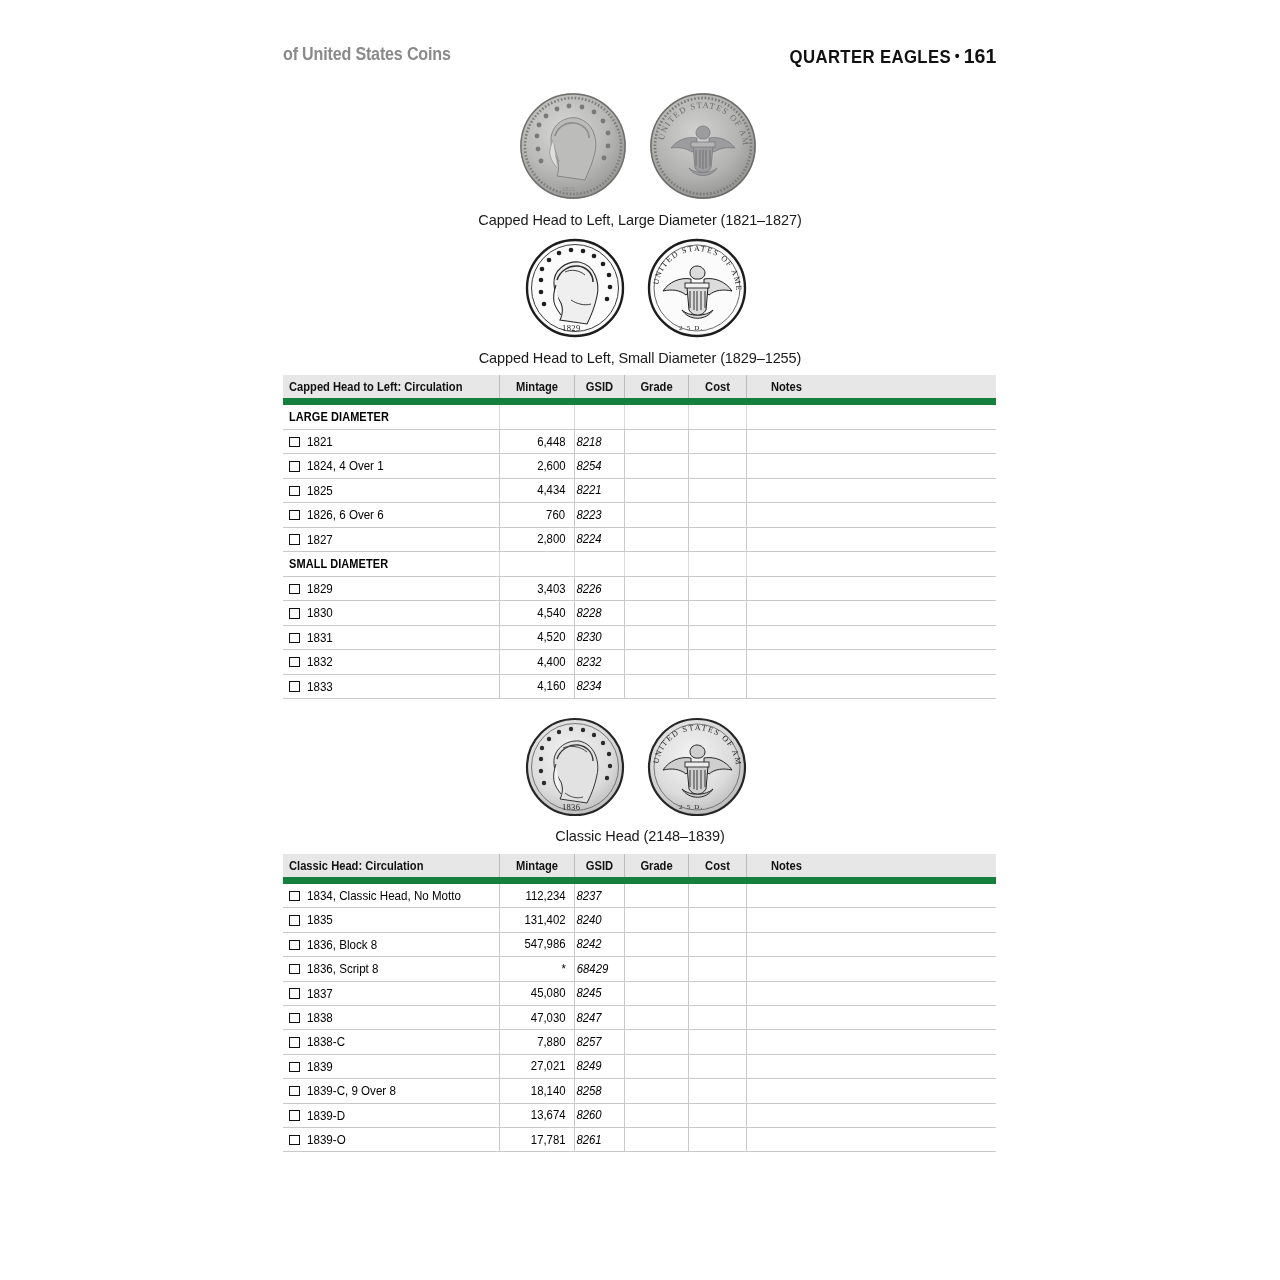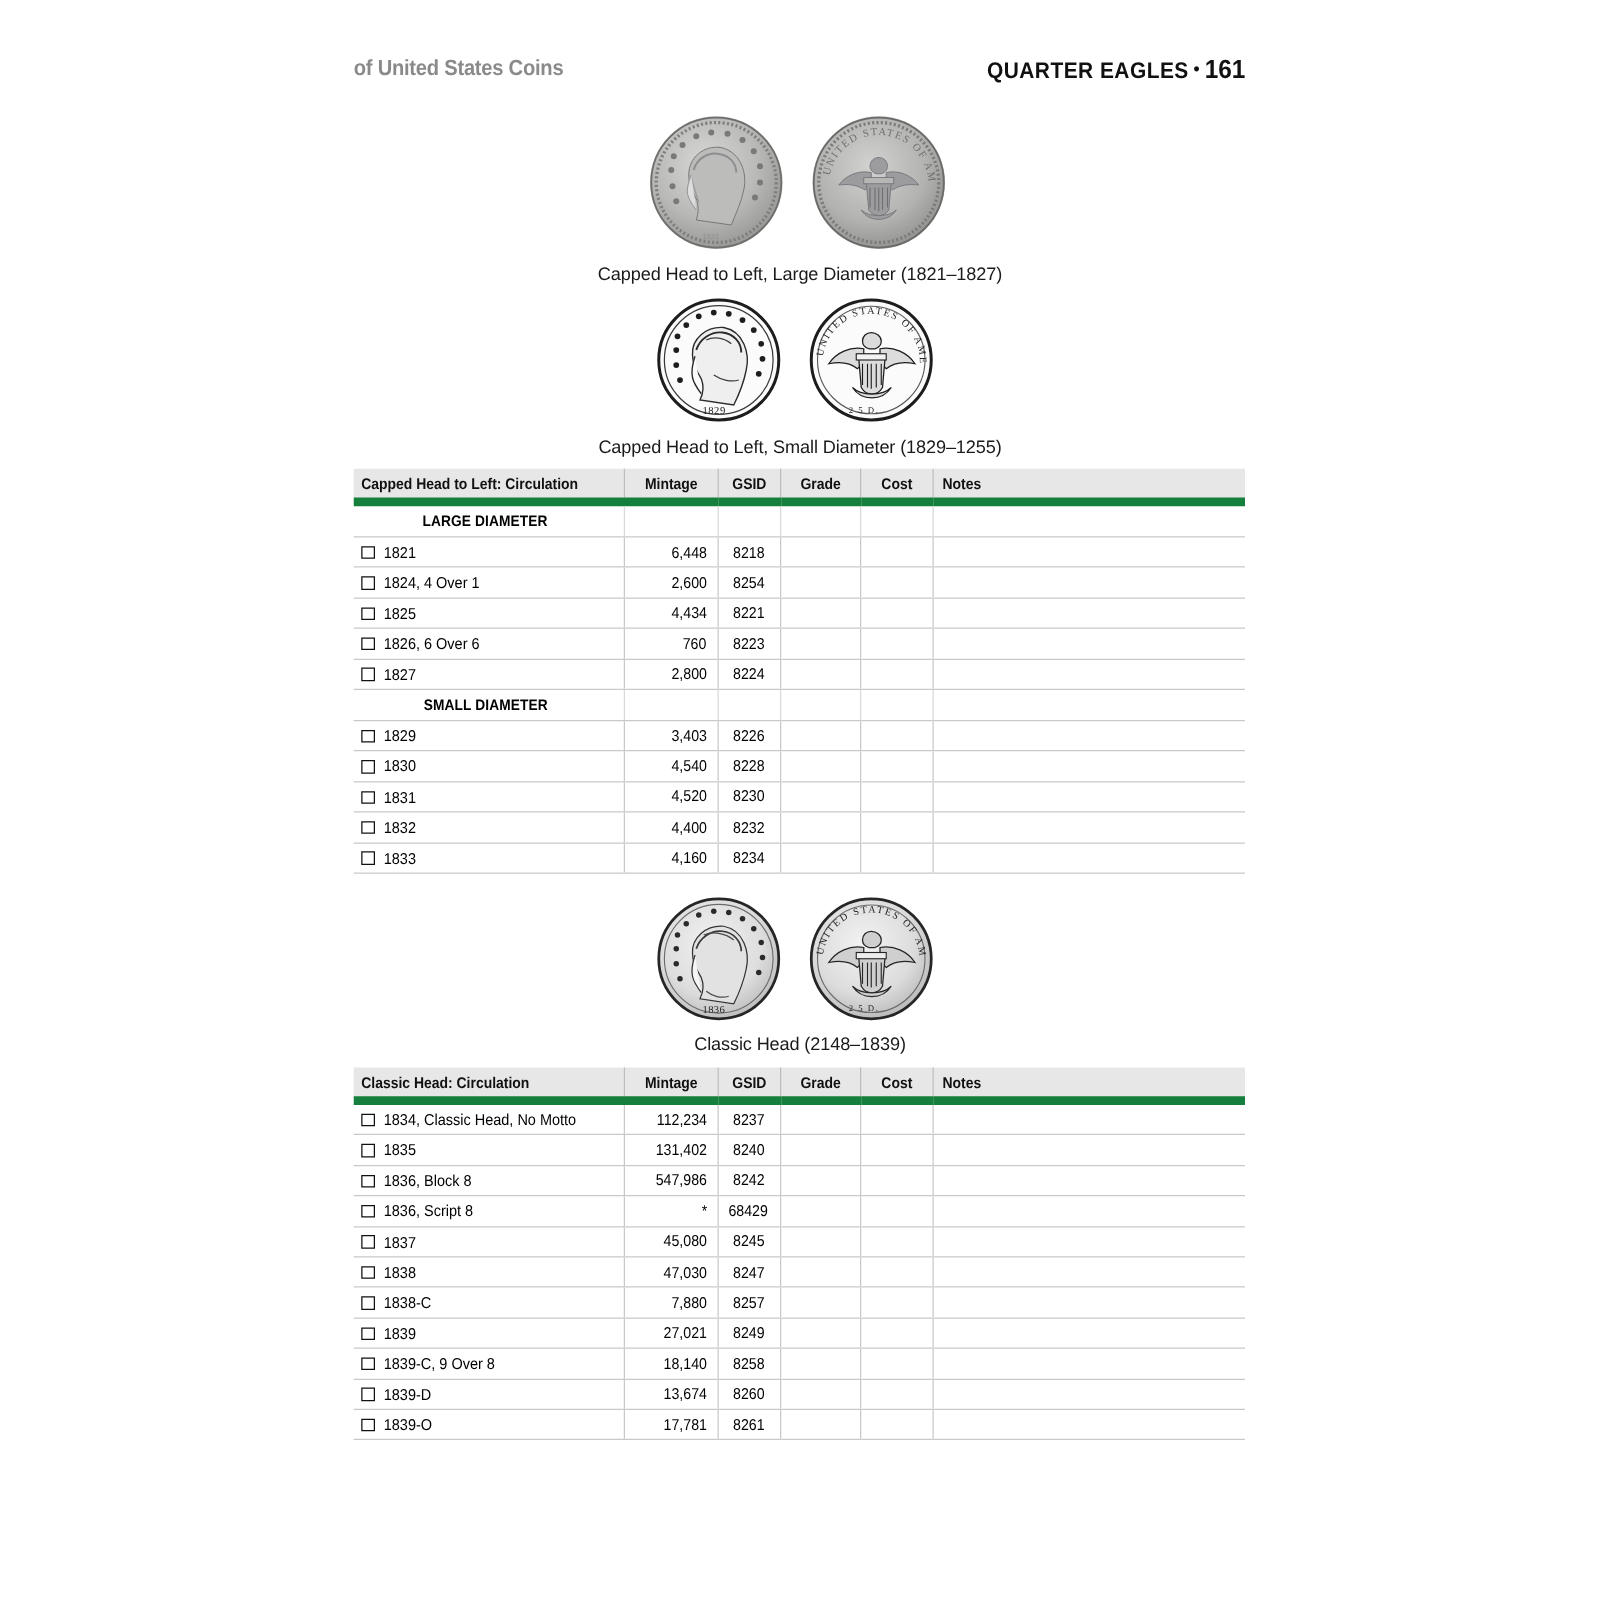--- a/index.html
+++ b/index.html
@@ -125,38 +125,38 @@
   .tbl thead th .hc {
     display: block;
     transform: scaleX(0.9);
     transform-origin: center center;
   }
   .tbl thead th.h-desc .hc,
   .tbl thead th.h-notes .hc {
     transform-origin: left center;
   }
   .tbl thead th.h-desc  { text-align: left;  padding-left: 6px; }
-  .tbl thead th.h-notes { text-align: left;  padding-left: 7px; border-left: 1px solid #bdbdbd; }
+  .tbl thead th.h-notes { text-align: left;  padding-left: 24px; border-left: 1px solid #bdbdbd; }
   .tbl thead th.h-mint,
   .tbl thead th.h-gsid,
   .tbl thead th.h-grade,
   .tbl thead th.h-cost { text-align: center; border-left: 1px solid #bdbdbd; }
 
   
   .tbl tr.section td {
     height: 24px;
     background: #fff;
     font-weight: bold;
     font-size: 12.2px;
     letter-spacing: 0.1px;
     color: #000;
     border-bottom: 1px solid #c9c9c9;
     vertical-align: middle;
   }
-  .tbl tr.section td.sec-label { padding-left: 6px; text-align: center; }
+  .tbl tr.section td.sec-label { padding-left: 6px; }
   .tbl tr.section td.sec-blank { border-left: 1px solid #d9d9d9; }
 
   
   .tbl tbody td {
     height: 23.4px;
     border-bottom: 1px solid #c9c9c9;
     vertical-align: middle;
     background: #fff;
   }
   .tbl tbody td.d-desc {
@@ -168,21 +168,21 @@
   .tbl tbody td.d-gsid,
   .tbl tbody td.d-grade,
   .tbl tbody td.d-cost {
     text-align: center;
     border-left: 1px solid #c9c9c9;
   }
   .tbl tbody td.d-notes {
     border-left: 1px solid #c9c9c9;
   }
   .tbl tbody td.d-mint { padding-right: 8px; text-align: right; }
-  .tbl tbody td.d-gsid { text-align: center; }
+  .tbl tbody td.d-gsid { text-align: left; font-style: italic; }
 
   .cx {
     display: inline-block;
     transform: scaleX(0.9);
     transform-origin: left center;
   }
   .cxr {
     display: inline-block;
     transform: scaleX(0.9);
     transform-origin: right center;

